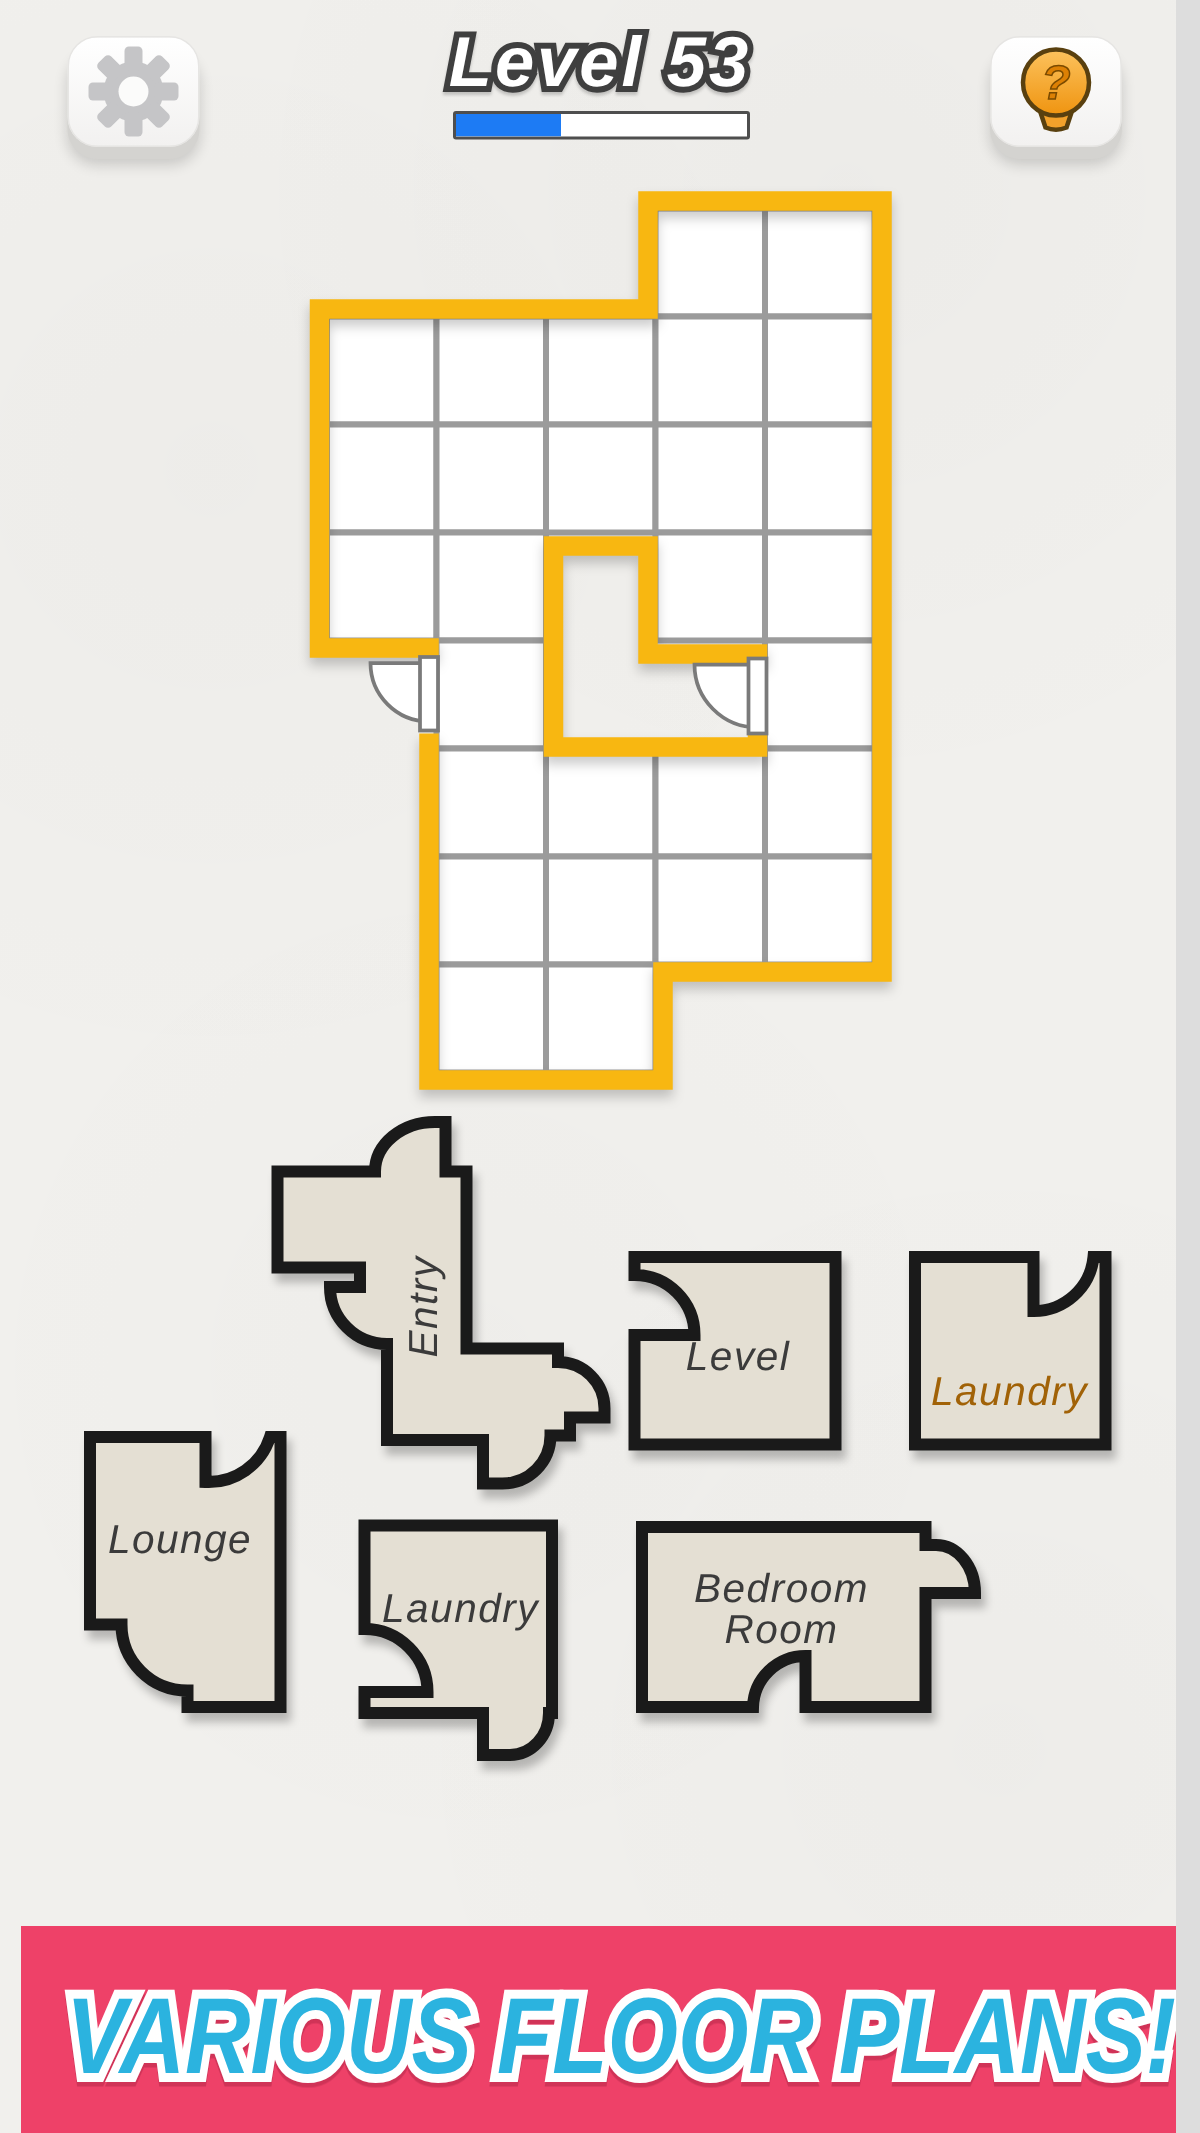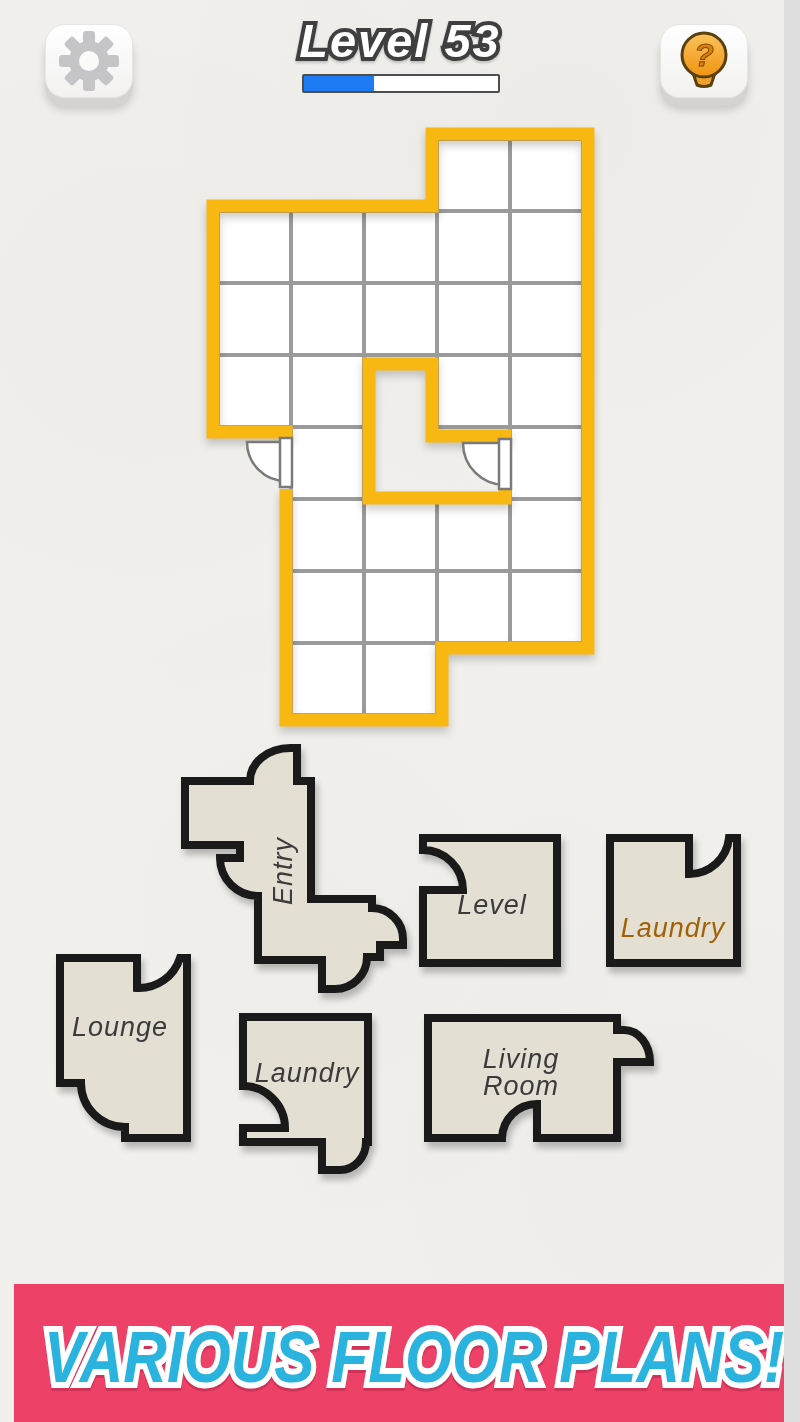--- a/index.html
+++ b/index.html
@@ -151,21 +151,21 @@
       <path class="piece" d="M 428 1018 L 617 1018 L 617 1030 L 624 1030 A 26 32 0 0 1 650 1062 L 617 1062
                L 617 1138 L 537 1138 L 537 1104 A 35 35 0 0 0 502 1138 L 428 1138 Z"></path>
     </g>
   </svg>
 
   <div class="plabel rot" style="left: 283px; top: 871px; color: rgb(59, 59, 59);">Entry</div>
   <div class="plabel" style="left: 492px; top: 905px; color: rgb(59, 59, 59);">Level</div>
   <div class="plabel" style="left: 673px; top: 905px; color: #a16207; margin-top: 23px;">Laundry</div>
   <div class="plabel" style="left: 120px; top: 1027px; color: rgb(59, 59, 59);">Lounge</div>
   <div class="plabel" style="left: 307px; top: 1073px; color: rgb(59, 59, 59);">Laundry</div>
-  <div class="plabel wrap" style="left: 521px; top: 1073px; color: rgb(59, 59, 59);">Living Room</div>
+  <div class="plabel wrap" style="left: 521px; top: 1073px; color: rgb(59, 59, 59);">Bedroom Room</div>
 
   <div class="banner" style="background-color: rgb(238, 65, 104); margin-left: 14px;">
     <svg class="bannerSvg" viewBox="0 0 800 138">
       <text x="400" y="98" text-anchor="middle" textLength="740" lengthAdjust="spacingAndGlyphs" stroke-width="12" fill="#2bb3df" stroke="#ffffff">VARIOUS FLOOR PLANS!</text>
     </svg>
   </div>
 
 </div>
 
 </body></html>

